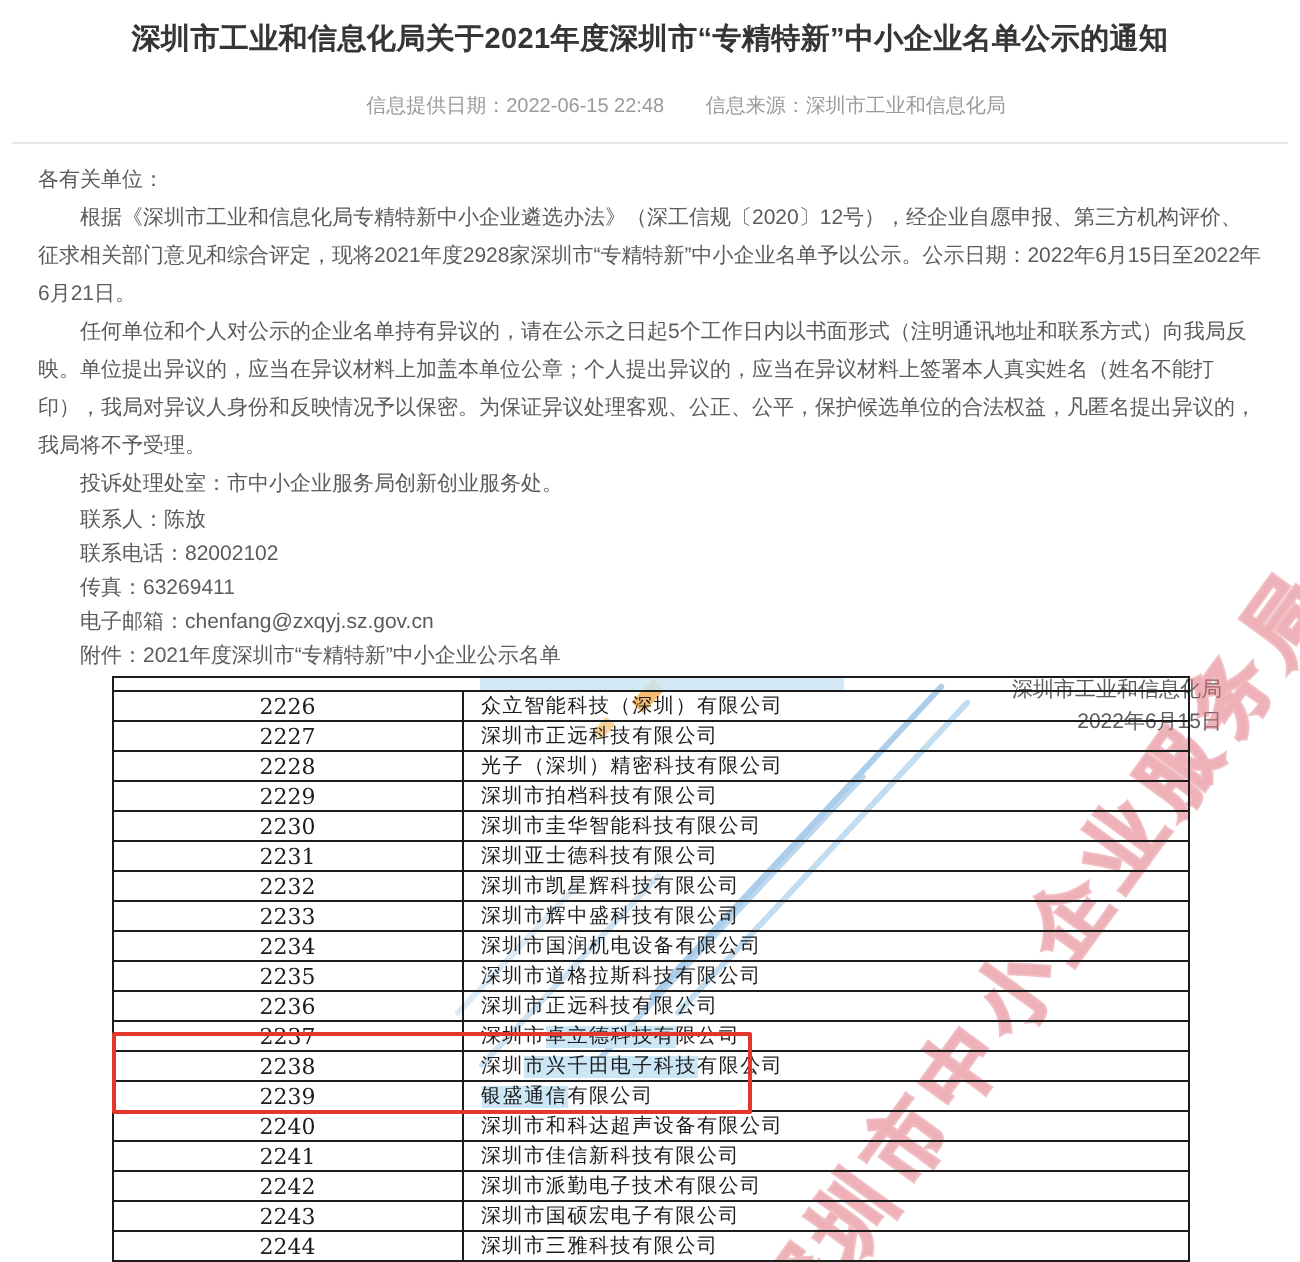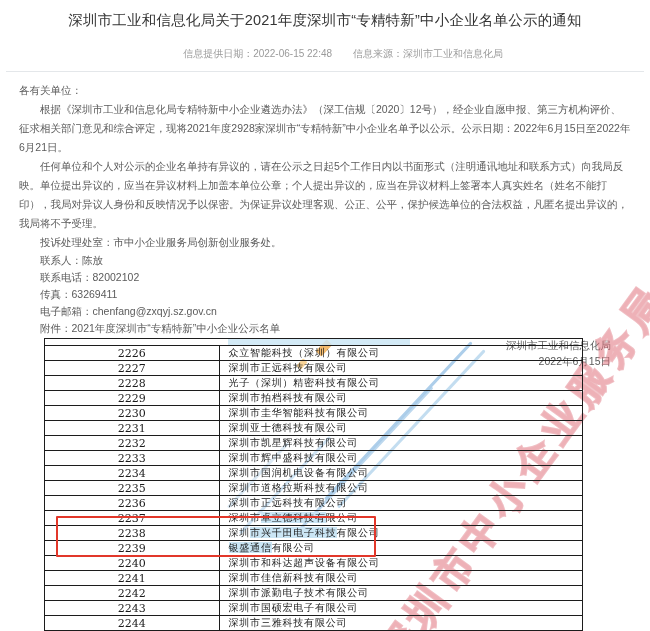--- a/index.html
+++ b/index.html
@@ -8,21 +8,21 @@
     width:650px;height:631px;
     background:#fff;
     overflow:hidden;
     font-family:"Liberation Sans","DejaVu Sans",sans-serif;
   }
   
   .title{
     margin:10px 10px 0;
     text-align:center;
     font-size:14.5px;line-height:20px;
-    font-weight:normal;color:#353535;
+    font-weight:bold;color:#353535;
     letter-spacing:0.2px;
   }
   .meta{
     margin-top:17px;
     text-align:center;
     font-size:10px;color:#9a9a9a;line-height:14px;padding-left:36px;
   }
   .meta .grp{display:inline-block;margin:0 9px;}
   .divider{
     margin:10px 6px 0;
@@ -32,21 +32,21 @@
   .body{
     margin:9px 19px 0;
     font-size:10.5px;line-height:19px;color:#5b5b5b;
   }
   .body p{margin:0;}
   .body p.ind{text-indent:2em;}
   .contacts p{line-height:17px;text-indent:2em;}
   .sig{margin-right:20px;text-align:right;line-height:16px;color:#5b5b5b;}
   
   .table-wrap{
-    position:absolute;left:44px;top:338px;width:537px;
+    position:absolute;left:56px;top:338px;width:537px;
     border:1.5px solid #1c1c1c;
     background:transparent;
     z-index:2;
   }
   .sliver{
     position:relative;height:6px;border-bottom:1.2px solid #1c1c1c;
   }
   .sliver .sliver-hl{
     position:absolute;left:183px;top:0;width:182px;height:6px;
     background:var(--sel,#cbe6f5);opacity:.85;

